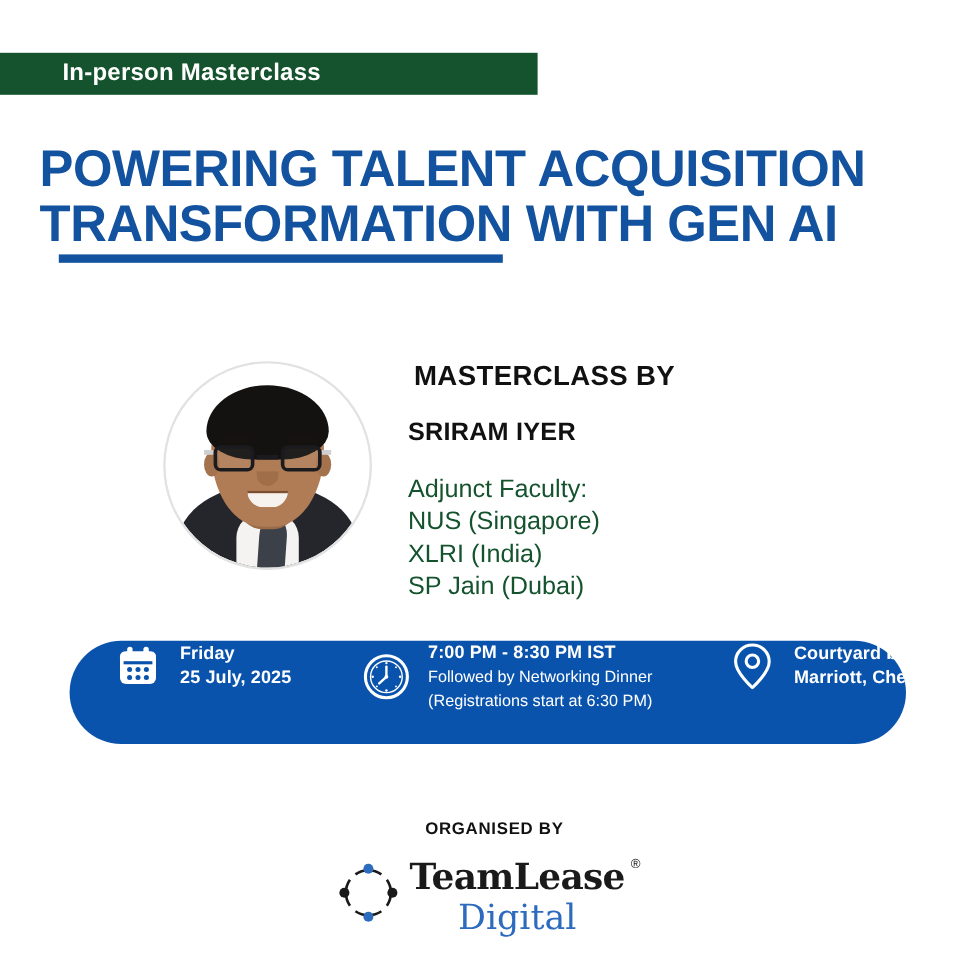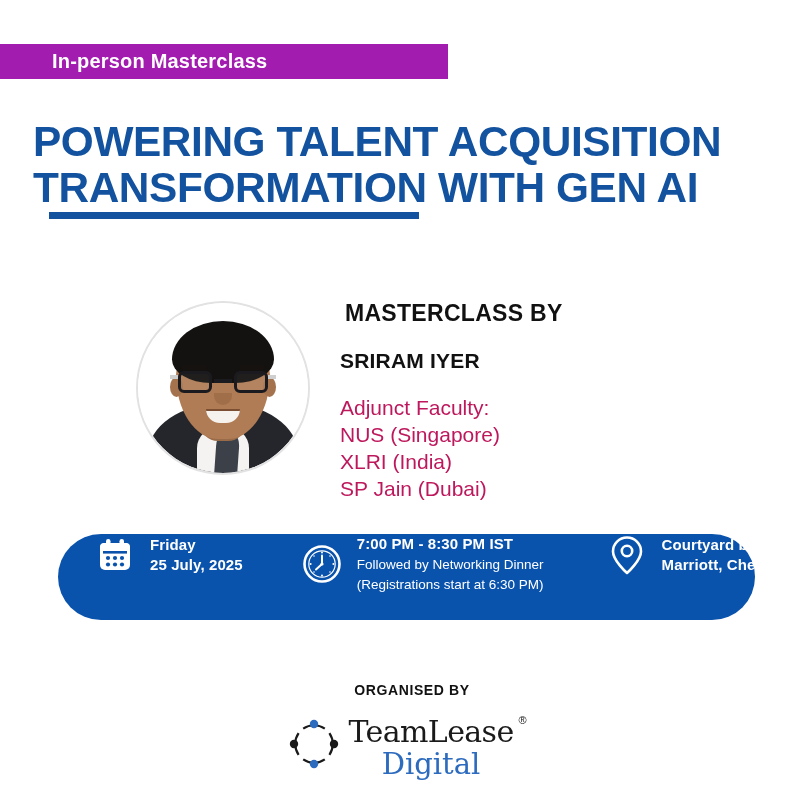--- a/index.html
+++ b/index.html
@@ -15,21 +15,21 @@
     position: relative;
   }
 
   
   .top-banner {
     position: absolute;
     left: 0;
     top: 44px;
     width: 448px;
     height: 35px;
-    background: #a21caf;
+    background: #14532d;
     display: flex;
     align-items: center;
   }
   .top-banner-label {
     color: #ffffff;
     font-size: 20px;
     font-weight: 600;
     letter-spacing: 0.2px;
     padding-left: 52px;
   }
@@ -238,21 +238,21 @@
   .speaker-name {
     font-size: 21px;
     font-weight: 700;
     color: #111111;
     letter-spacing: 0.2px;
     margin: 0 0 22px 0;
   }
   .faculty-list {
     font-size: 21px;
     font-weight: 400;
-    color: #be185d;
+    color: #14532d;
     line-height: 1.28;
   }
 
   
   .info-bar {
     position: absolute;
     left: 58px;
     top: 534px;
     width: 697px;
     height: 86px;
@@ -317,21 +317,21 @@
     width: 56px;
     height: 56px;
     margin-right: 6px;
     margin-top: 2px;
     flex: 0 0 auto;
   }
   .logo-text { position: relative; padding-top: 3px; }
   .logo-name {
     font-family: "DejaVu Serif", serif;
     font-size: 30px;
-    font-weight: 400;
+    font-weight: 700;
     color: #1a1a1a;
     letter-spacing: -0.6px;
     line-height: 1;
   }
   .logo-reg {
     position: absolute;
     right: -13px;
     top: 0;
     font-size: 11px;
     color: #1a1a1a;

